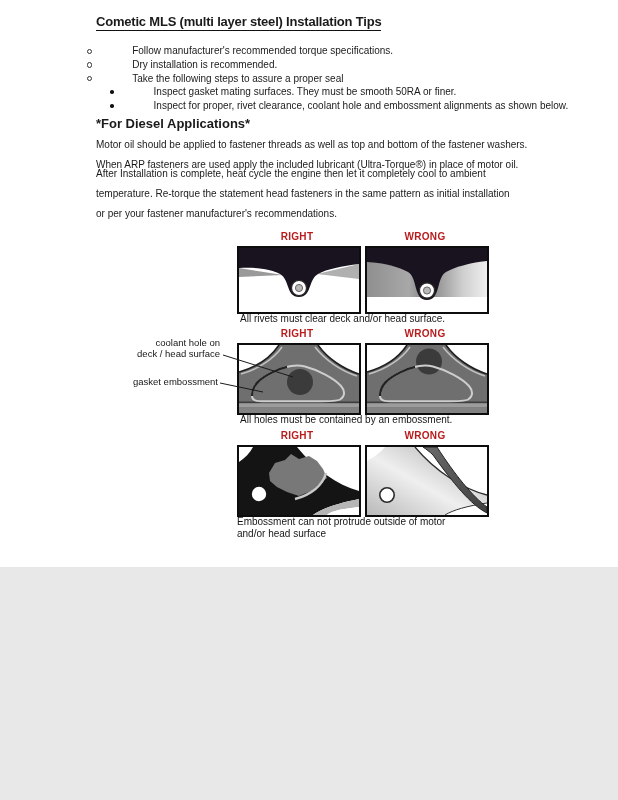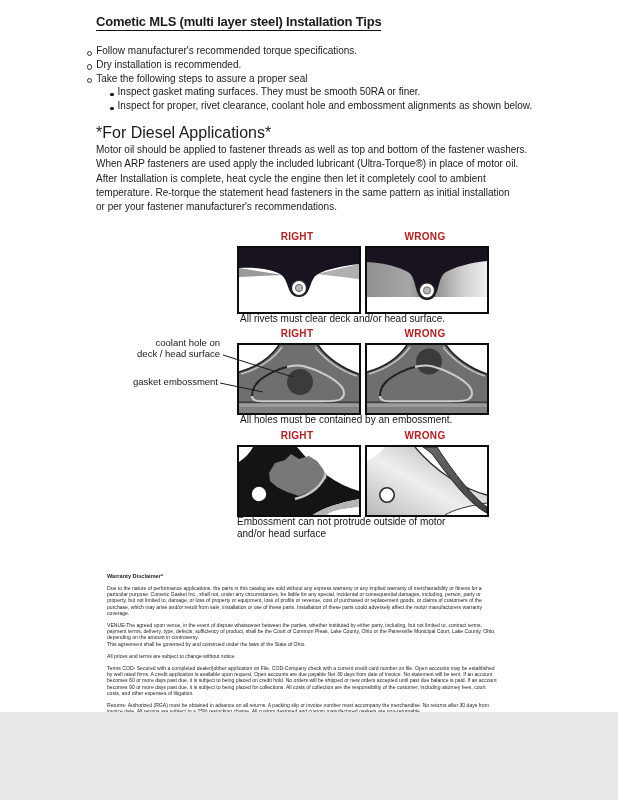--- a/index.html
+++ b/index.html
@@ -1,36 +1,36 @@
 <!DOCTYPE html>
 <html><head>
 <meta charset="utf-8">
 <style>
   html,body{margin:0;padding:0;background:#e8e8e8;}
   .page{
-    position:relative;width:618px;height:712px;background:#ffffff;
+    position:relative;width:618px;height:567px;background:#ffffff;
     font-family:"Liberation Sans","DejaVu Sans",sans-serif;color:#1a1a1a;
     overflow:hidden;margin:0 auto;
   }
   .abs{position:absolute;}
   
   .title{
     left:96px;top:14px;font-size:13px;font-weight:bold;letter-spacing:-0.2px;
     border-bottom:1.6px solid #111;padding-bottom:1px;white-space:nowrap;
   }
   
   .tips{left:87px;top:44px;width:500px;font-size:10px;line-height:13.8px;}
-  .bullet{display:flex;align-items:center;}
+  .bullet{display:flex;align-items:flex-start;gap:36px;}
   .bullet.lvl2{padding-left:23px;}
   .marker{flex:0 0 auto;display:inline-block;margin:4.6px 4px 0 0;}
   .lvl1 .marker{width:3.2px;height:3.2px;border:1px solid #333;border-radius:50%;background:#fff;}
   .lvl2 .marker{width:3.6px;height:3.6px;border-radius:50%;background:#111;margin-top:4.8px;}
   
-  .diesel-heading{left:96px;top:124px;font-size:16px;font-weight:normal;}
-  .para{white-space:pre-line;font-size:10px;line-height:14px;width:480px;margin-top:8px;}
+  .diesel-heading{left:96px;top:116px;font-size:13px;font-weight:bold;}
+  .para{white-space:pre-line;font-size:10px;line-height:20px;width:480px;}
   .p1{left:96px;top:135px;}
   .p2{left:96px;top:164px;}
   .p3{left:96px;top:206px;}
   
   .fig-label{width:120px;text-align:center;font-size:10px;font-weight:bold;letter-spacing:0.3px;color:#b91c1c;}
   .fig-box{background:#fff;border:2px solid #0d0d0d;display:block;}
   .fig-caption{font-size:10px;line-height:12px;white-space:pre-line;color:#161616;}
   .callout{font-size:9.5px;line-height:10.5px;text-align:right;white-space:pre-line;color:#161616;}
   .footer-code{left:388px;top:761px;font-size:13px;color:#ef4444;letter-spacing:0.2px;}
   

